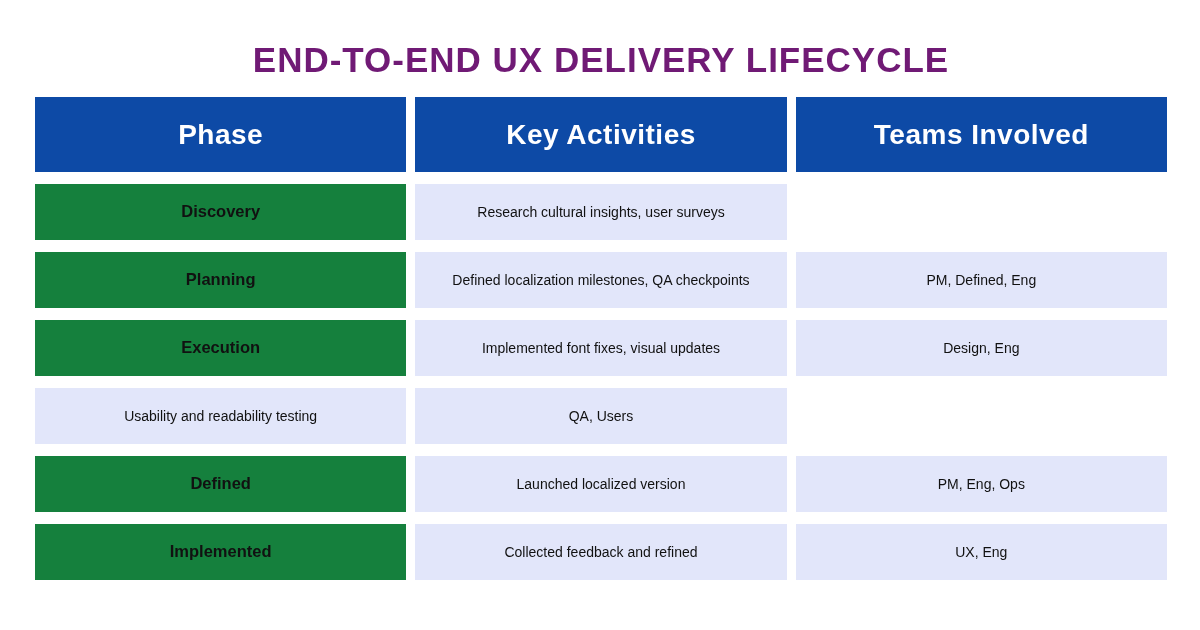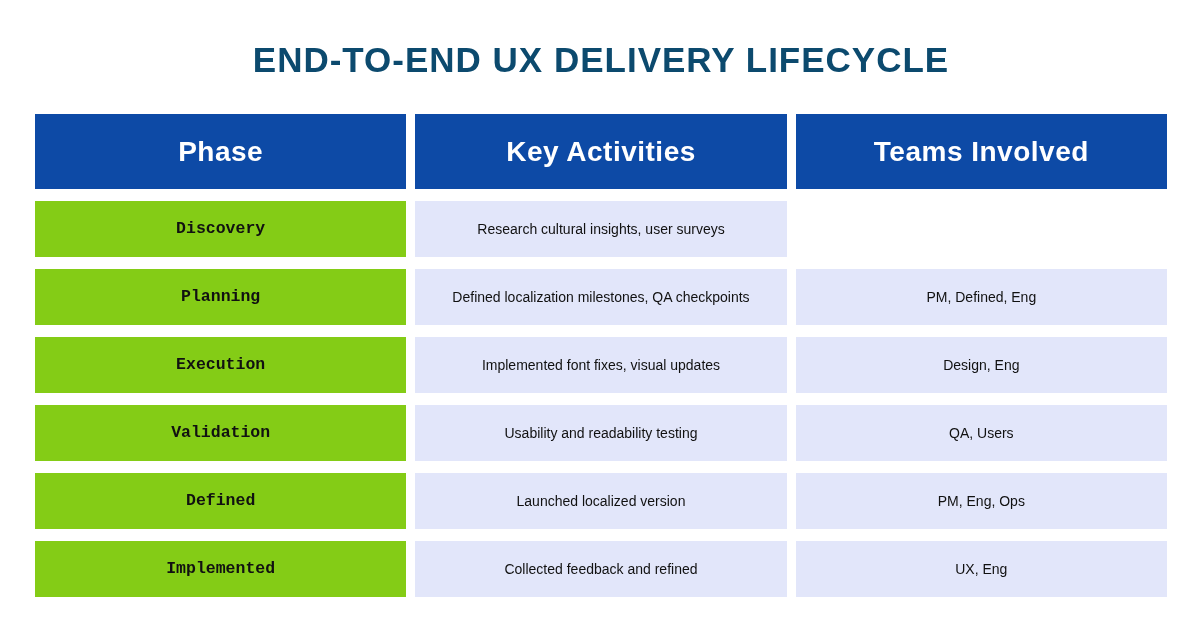--- a/index.html
+++ b/index.html
@@ -11,25 +11,25 @@
     overflow: hidden;
   }
   .canvas {
     width: 1200px;
     height: 630px;
     padding: 0 33px 0 35px;
   }
   .page-title {
     text-align: center;
     padding-top: 40px;
-    height: 114px;
+    height: 97px;
     font-size: 35px;
     font-weight: 700;
     letter-spacing: 1px;
-    color: #0c4a6e;
+    color: #701a75;
   }
   .lifecycle-table {
     display: flex;
     flex-direction: column;
     gap: 12px;
   }
   .t-row {
     display: grid;
     grid-template-columns: 1fr 1fr 1fr;
     gap: 9px;
@@ -50,24 +50,23 @@
     letter-spacing: 0.5px;
     text-align: center;
   }
   .body-row .t-cell {
     min-height: 56px;
     font-size: 14px;
     color: #111111;
     line-height: 1.45;
   }
   .body-row .phase-cell {
-    background: #84cc16;
+    background: #15803d;
     font-weight: 700;
     font-size: 16.5px;
-    font-family: Liberation Mono, monospace;
   }
   .body-row .activities-cell,
   .body-row .teams-cell {
     background: #e2e6fa;
     font-weight: 400;
   }
 </style>
 </head>
 <body>
 
@@ -94,21 +93,20 @@
       <div class="t-cell teams-cell">PM, Defined, Eng</div>
     </div>
 
     <div class="t-row body-row">
       <div class="t-cell phase-cell">Execution</div>
       <div class="t-cell activities-cell">Implemented font fixes, visual updates</div>
       <div class="t-cell teams-cell">Design, Eng</div>
     </div>
 
     <div class="t-row body-row">
-      <div class="t-cell phase-cell">Validation</div>
       <div class="t-cell activities-cell">Usability and readability testing</div>
       <div class="t-cell teams-cell">QA, Users</div>
     </div>
 
     <div class="t-row body-row">
       <div class="t-cell phase-cell">Defined</div>
       <div class="t-cell activities-cell">Launched localized version</div>
       <div class="t-cell teams-cell">PM, Eng, Ops</div>
     </div>
 

